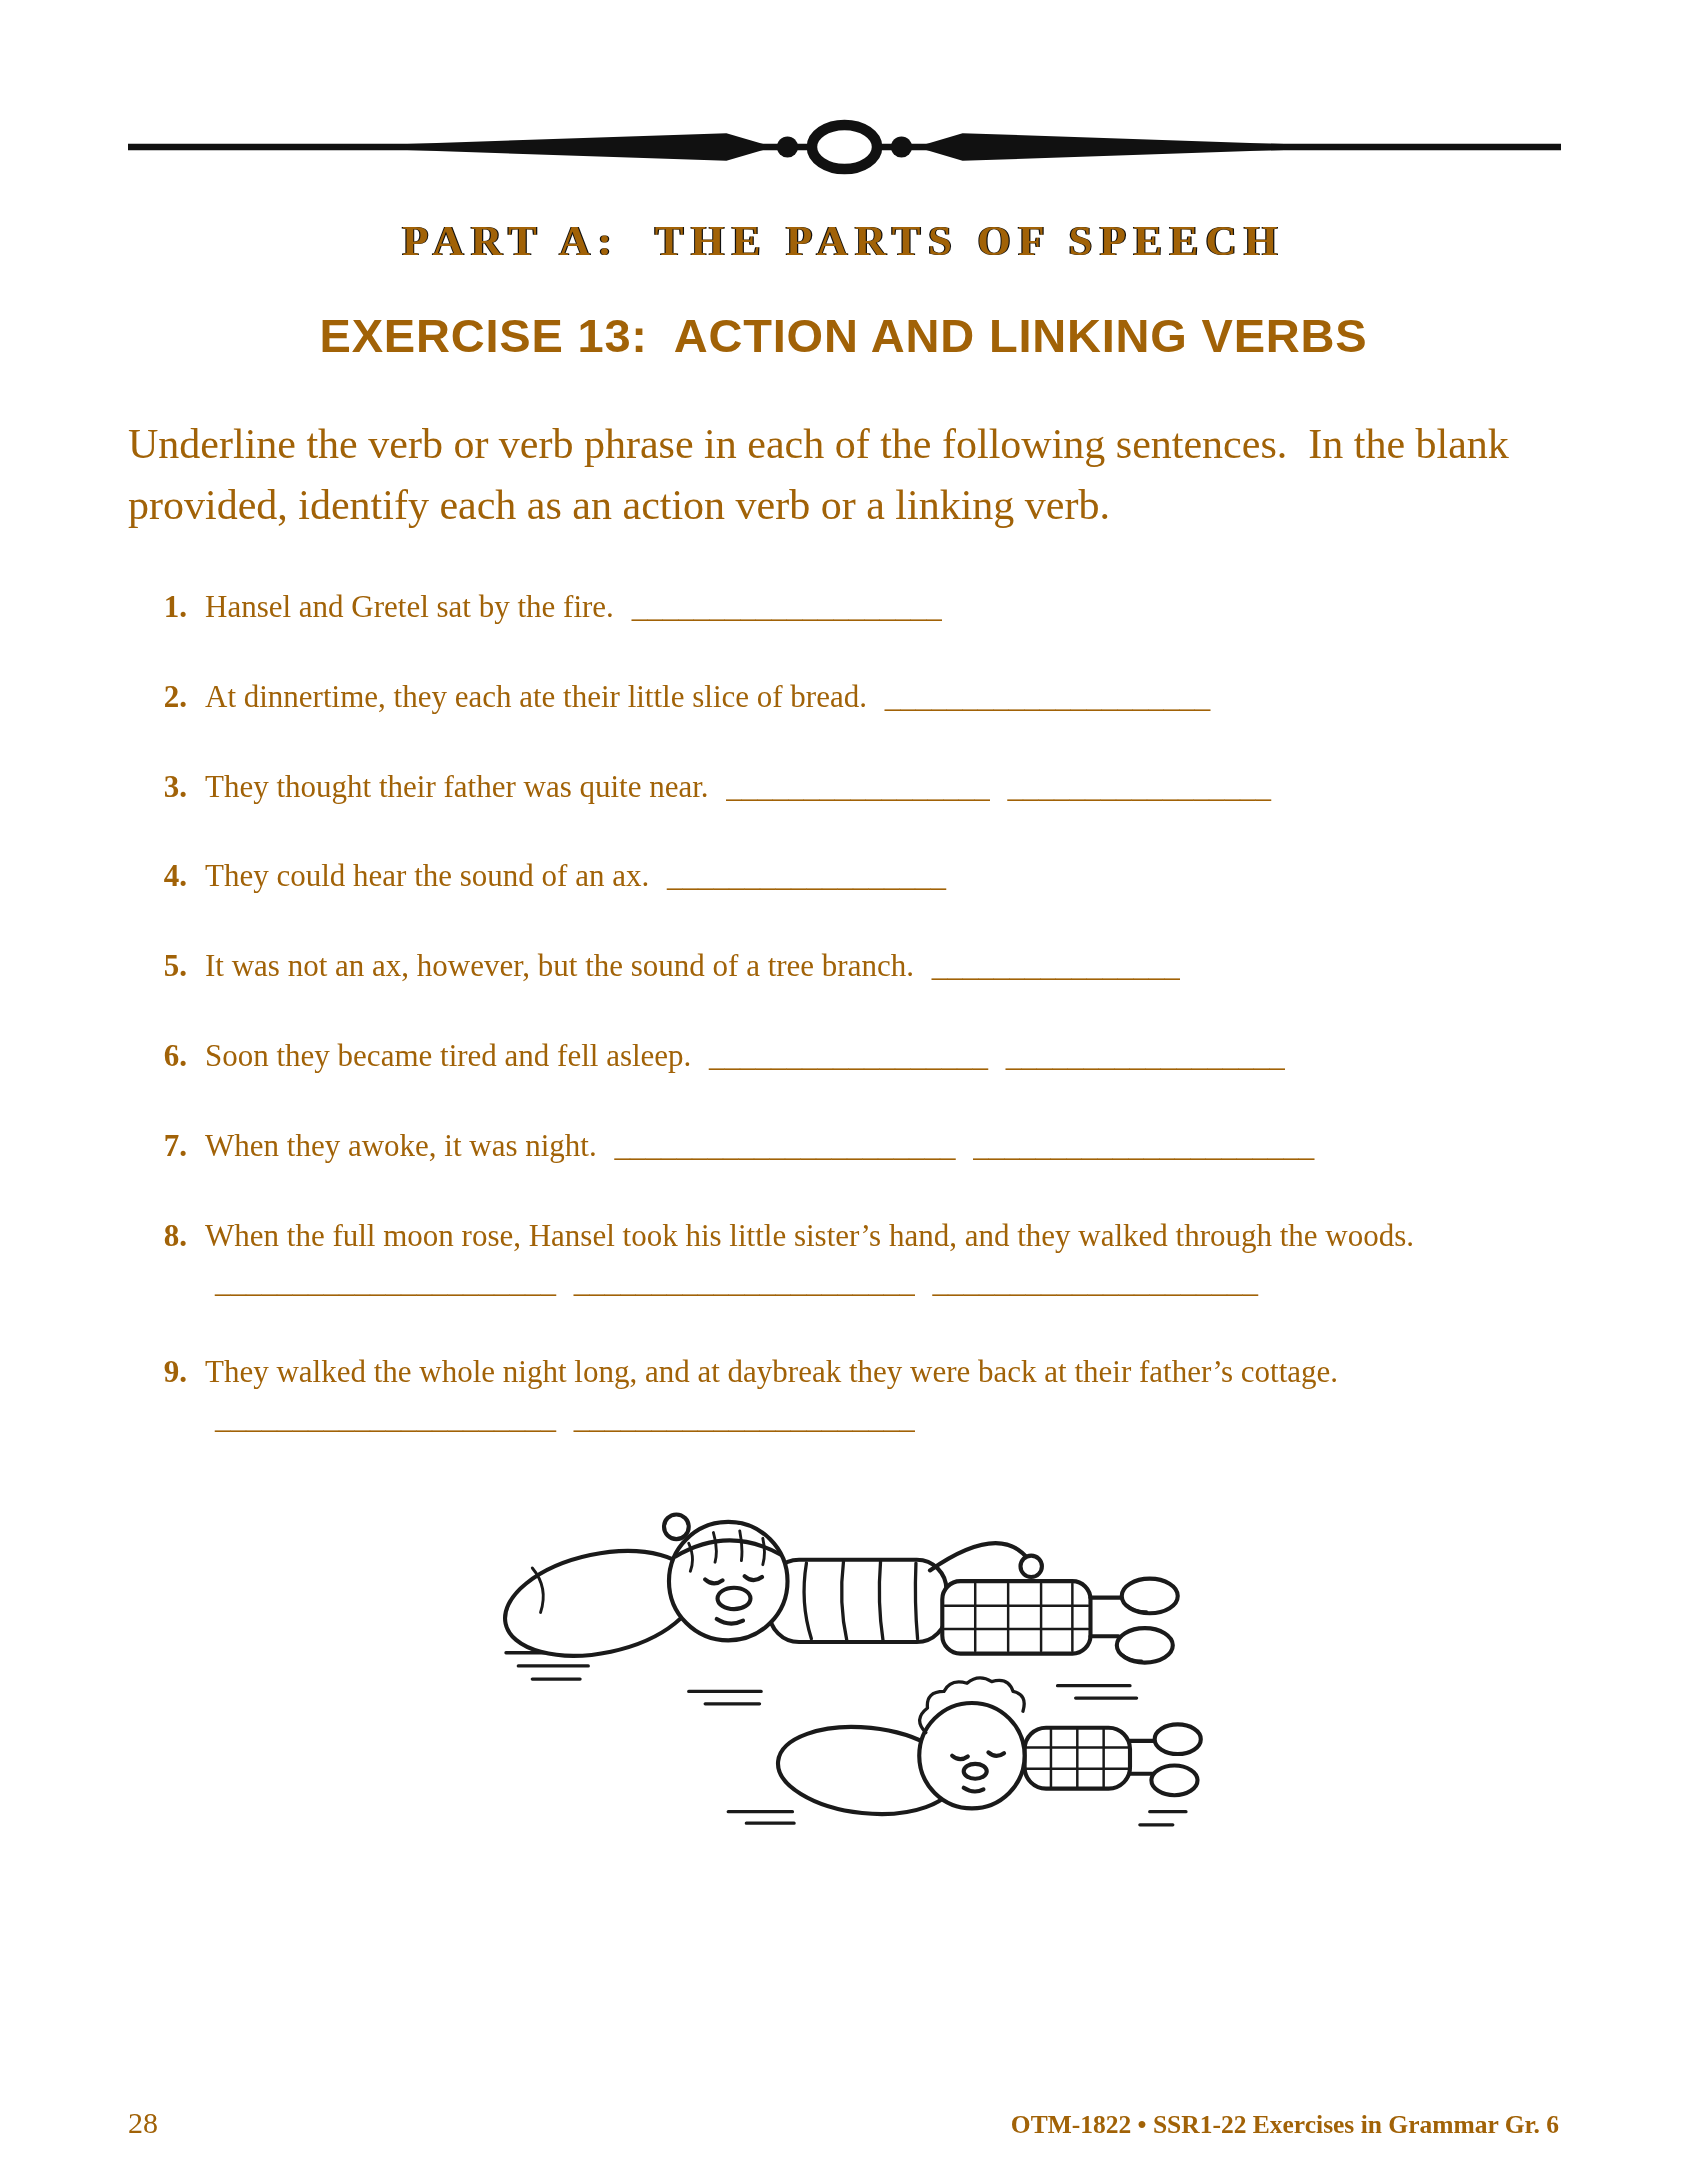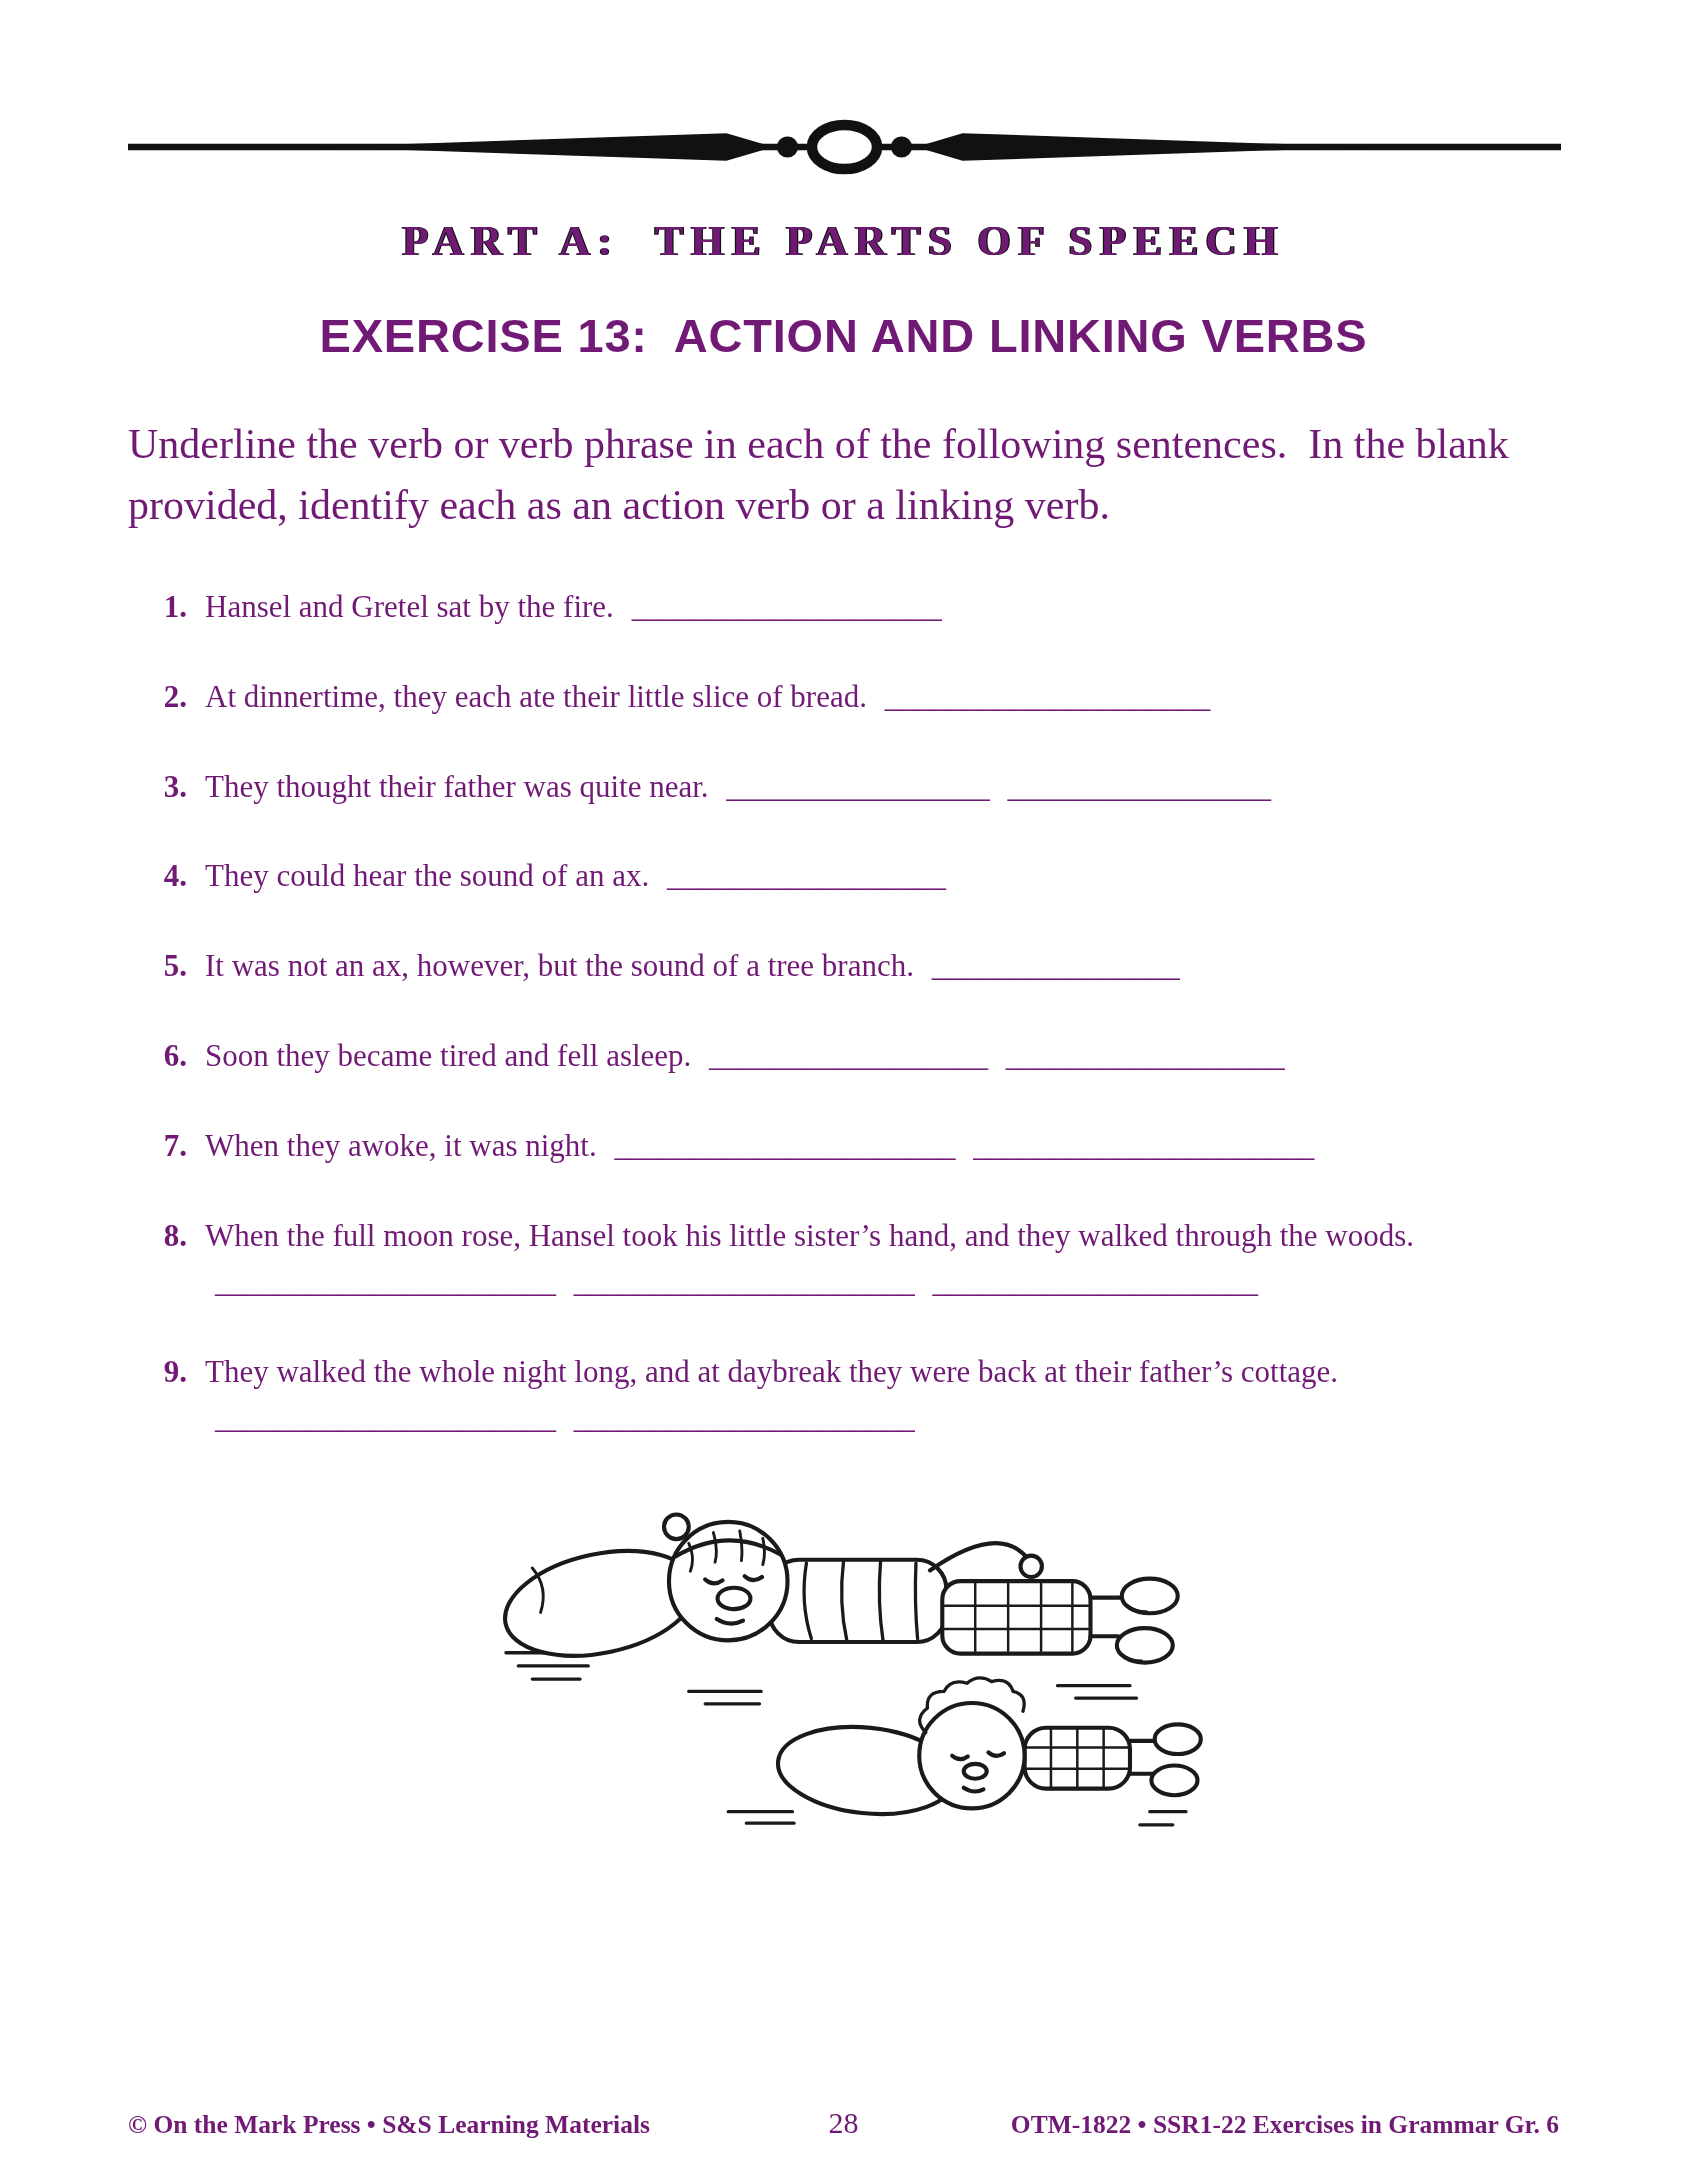--- a/index.html
+++ b/index.html
@@ -2,21 +2,21 @@
 <html style="font-size:13px"><head>
 <meta charset="utf-8">
 <style>
   html, body { margin: 0; padding: 0; background: #e8e8e8; }
   .page {
     position: relative;
     width: 1687px;
     height: 2183px;
     margin: 0 auto;
     background: #ffffff;
-    color: #701a75;
+    color: #a16207;
     font-family: "Liberation Serif", serif;
     box-sizing: border-box;
     padding: 114px 128px 49px 128px;
     overflow: hidden;
   }
 
   
   .divider-wrap { width: 1433px; margin: 0 auto; }
   .divider-wrap svg { display: block; width: 100%; height: 66px; }
 
@@ -203,19 +203,18 @@
         <circle cx="596" cy="330" r="64" fill="#fff"></circle>
         <path d="M540,302 q-16,-16 2,-30 q-2,-20 20,-20 q8,-16 28,-10 q14,-12 30,-2 q20,-6 26,12 q18,4 12,24" stroke-width="4"></path>
         <path d="M572,330 q9,8 19,1 M616,326 q9,8 19,1"></path>
         <ellipse cx="600" cy="349" rx="14" ry="9" fill="#fff"></ellipse>
         <path d="M586,369 q12,8 24,2"></path>
       </g>
     </svg>
   </div>
 
   <div class="footer">
-    <div class="f-left">© On the Mark Press • S&amp;S Learning Materials</div>
     <div class="f-center">28</div>
     <div class="f-right">OTM-1822 • SSR1-22 Exercises in Grammar Gr. 6</div>
   </div>
 
 </div>
 
 
 </body></html>

